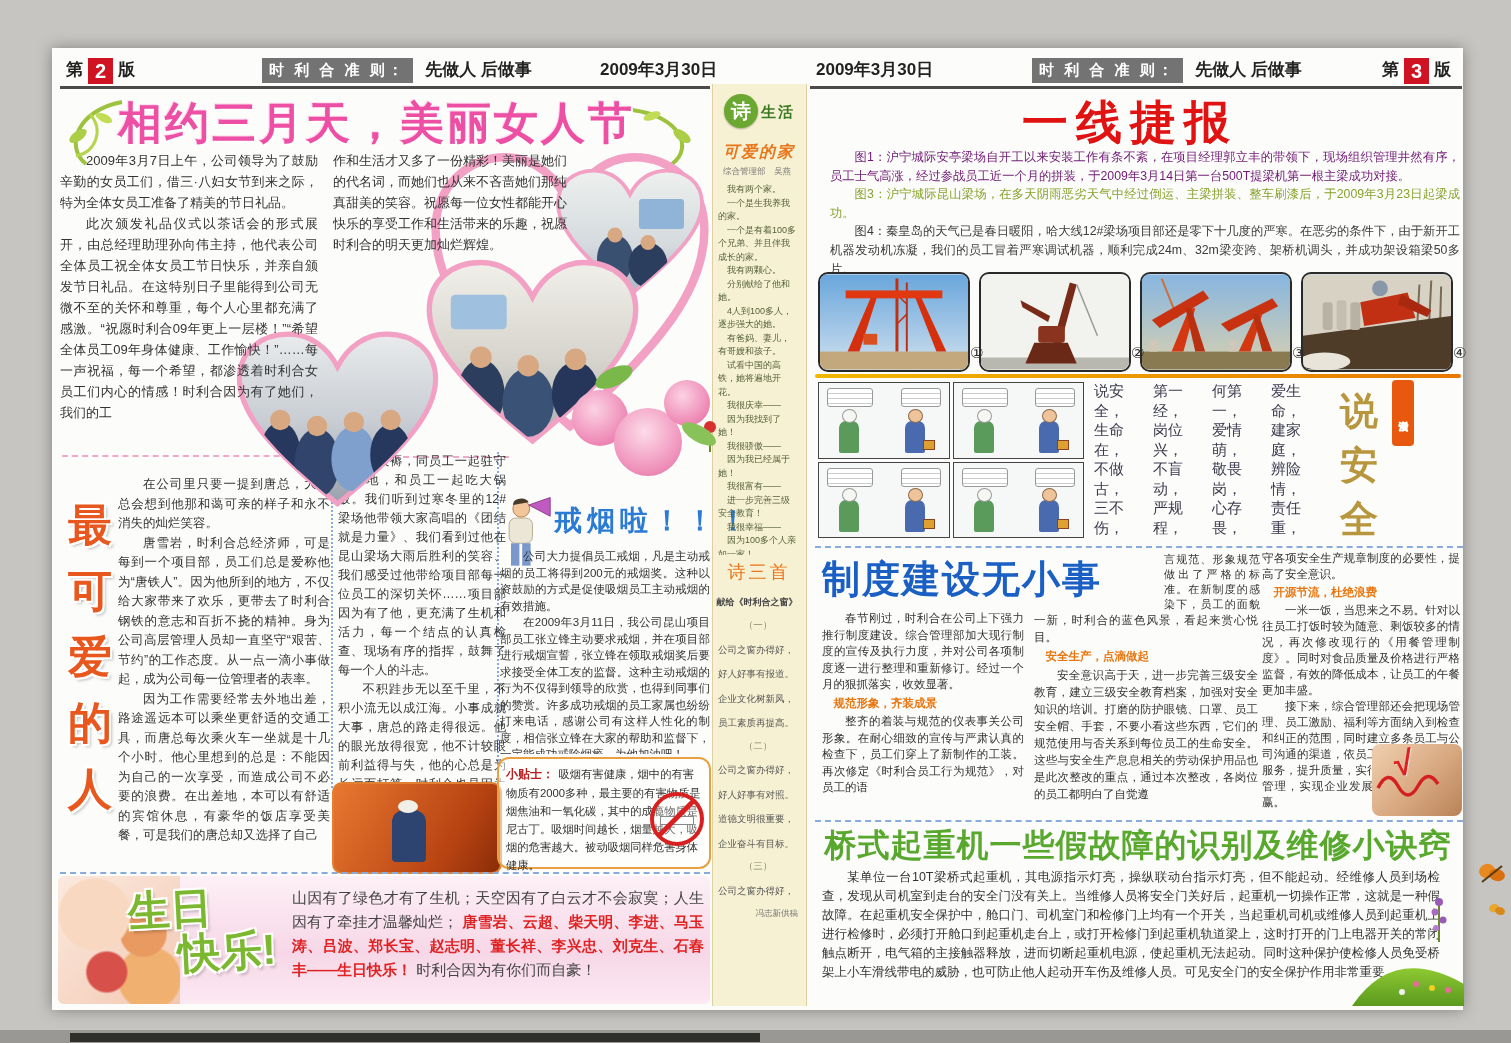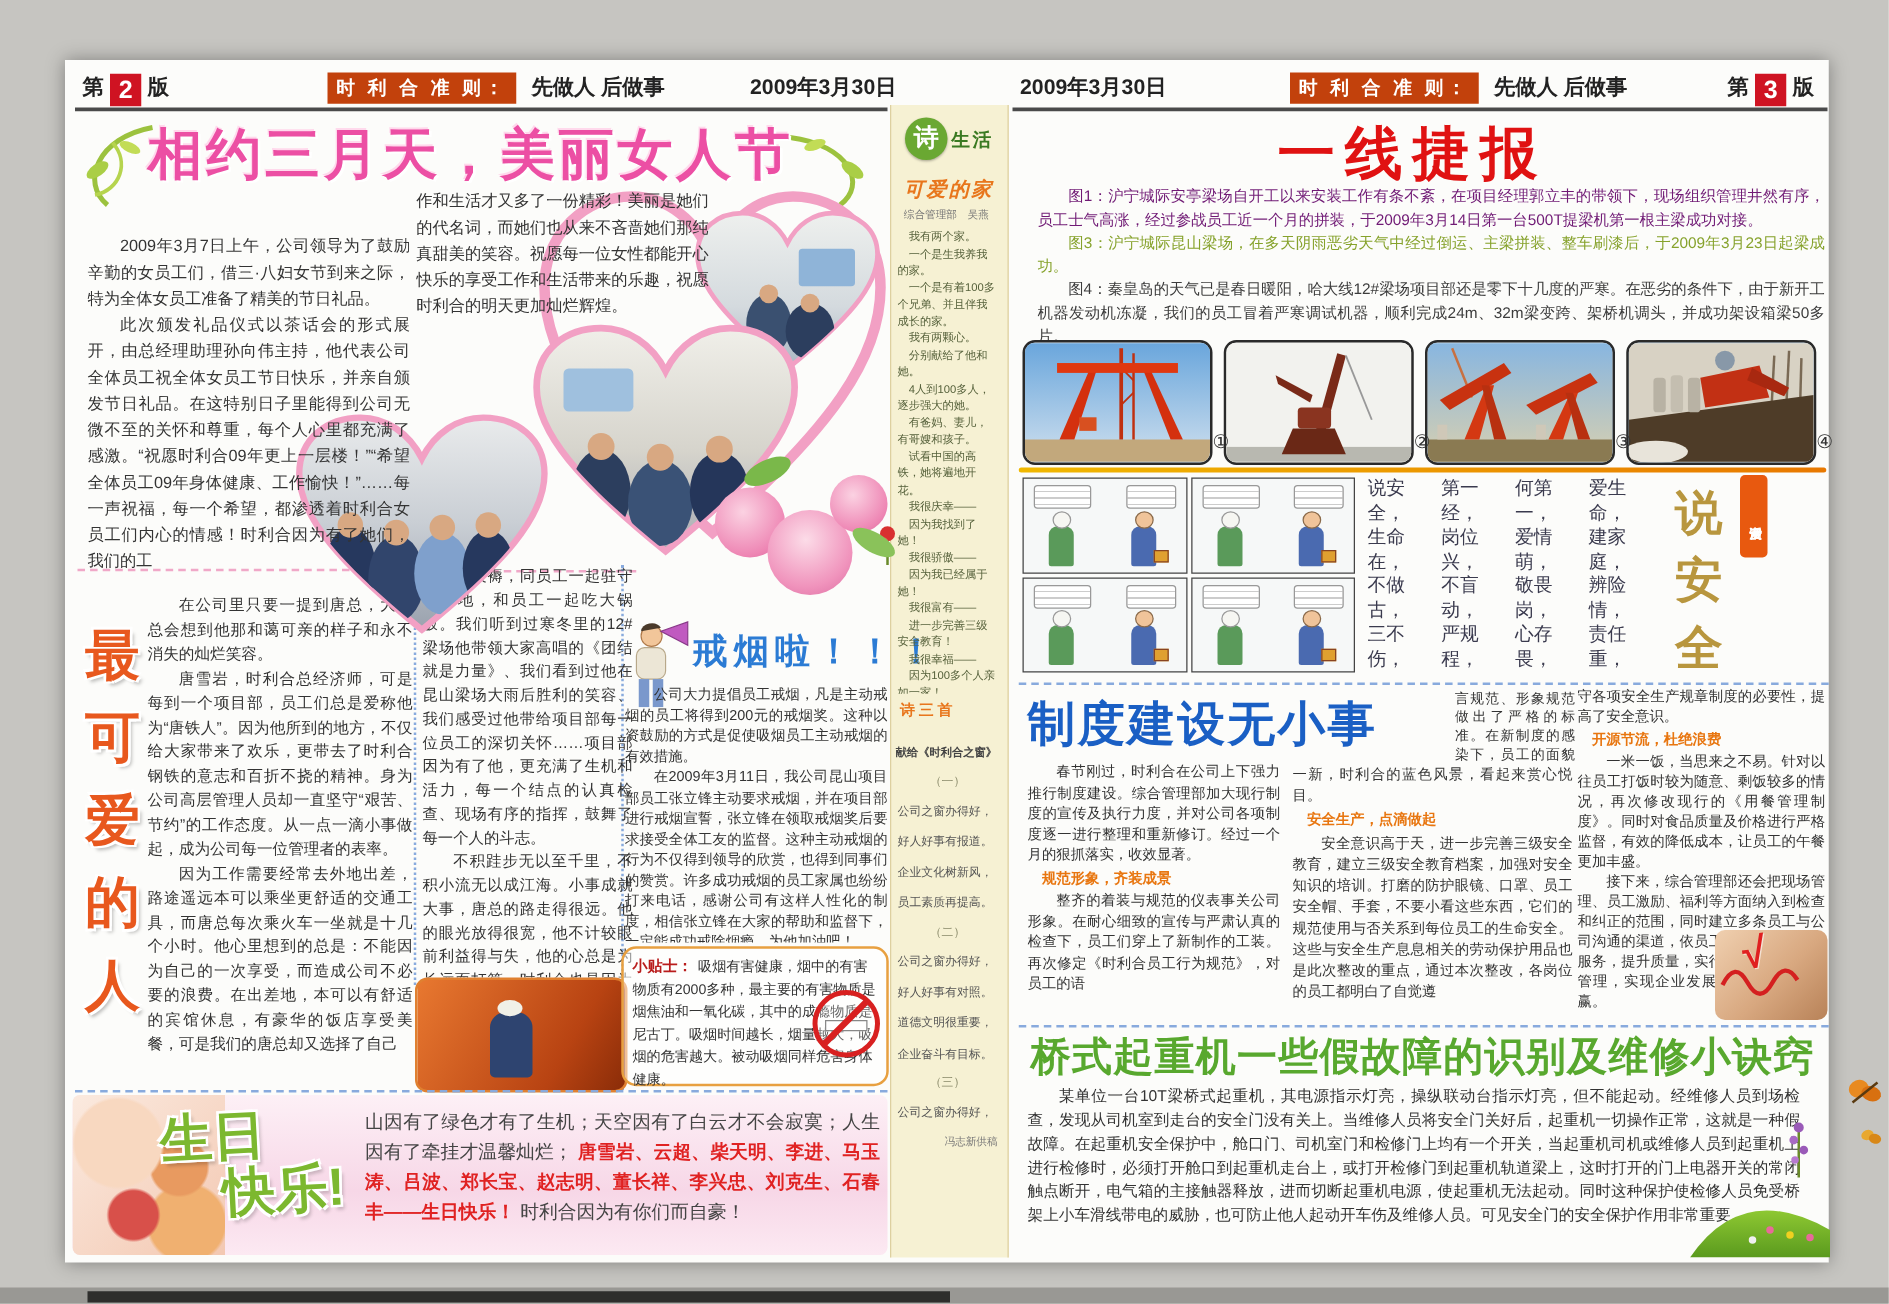--- a/index.html
+++ b/index.html
@@ -5,21 +5,21 @@
   html,body{margin:0;padding:0;}
   body{width:1511px;height:1043px;position:relative;background:#c6c5c1;
        font-family:"Liberation Sans","DejaVu Sans",sans-serif;overflow:hidden;}
   .abs{position:absolute;}
   .paper{left:52px;top:48px;width:1411px;height:962px;background:#fcfcfa;
          box-shadow:0 0 14px rgba(0,0,0,.35);}
   
   .hdr{font-size:17px;font-weight:bold;color:#222;white-space:nowrap;}
   .pagenum{display:inline-block;background:#cf1322;color:#fff;font-weight:900;
            font-size:20px;line-height:26px;padding:0 7px;margin:0 5px;vertical-align:-3px;}
-  .redbox{display:inline-block;background:#c2410c;color:#fff;font-weight:bold;
+  .redbox{display:inline-block;background:#737373;color:#fff;font-weight:bold;
           font-size:15px;letter-spacing:3px;padding:3px 7px;margin-right:8px;}
   .rule{height:3px;background:#4a4a4a;}
   
   .headline-pink{font-size:44px;font-weight:900;color:#ec4fa4;letter-spacing:3px;
     text-shadow:2px 2px 0 #ffffff,-1px -1px 0 #ffd9ec;white-space:nowrap;}
   .headline-red{font-size:46px;font-weight:900;color:#e01212;letter-spacing:8px;white-space:nowrap;}
   .headline-blue{font-size:38px;font-weight:900;color:#1a5fc4;letter-spacing:2px;white-space:nowrap;}
   .headline-green{font-size:32px;font-weight:900;color:#58a82e;letter-spacing:1px;
     white-space:nowrap;text-align:center;}
   .quit-title{font-size:28px;font-weight:900;color:#2b7bd4;letter-spacing:5px;white-space:nowrap;}
@@ -101,21 +101,21 @@
   .nosmoke:after{content:"";position:absolute;left:-3px;top:20px;width:50px;height:5px;
            background:#d82020;transform:rotate(-45deg);}
   .handphoto{left:1372px;top:744px;width:90px;height:72px;border-radius:8px;overflow:hidden;
            background:linear-gradient(135deg,#f0d0b0,#d8a880 55%,#b88258);}
   .redcheck{left:1394px;top:744px;font-size:34px;font-weight:900;color:#e02020;
            transform:rotate(-8deg);text-shadow:1px 1px 0 rgba(255,255,255,.6);}
   .logo-circle{left:724px;top:94px;width:34px;height:34px;border-radius:50%;background:#6aa832;
         color:#fff;font-size:20px;font-weight:bold;text-align:center;line-height:34px;
         font-family:"Liberation Serif",serif;box-shadow:0 1px 2px rgba(0,0,0,.3);}
   .strip-t1{font-size:16px;font-weight:bold;font-style:italic;color:#e8761c;text-align:center;letter-spacing:2px;}
-  .strip-t2{font-size:12px;font-weight:700;color:#e8761c;text-align:left;letter-spacing:3px;}
+  .strip-t2{font-size:18px;font-weight:400;color:#e8761c;text-align:center;letter-spacing:3px;}
   .scanband{left:0;top:1030px;width:1511px;height:13px;background:#999894;}
   .scandark{left:70px;top:1033px;width:690px;height:9px;background:#2e2e2c;}
 </style>
 </head>
 <body>
 
 <div class="abs paper"></div>
 <div class="abs strip"></div>
 
 <div class="abs hdr" style="left:66px;top:58px;">
@@ -139,21 +139,21 @@
   <ellipse cx="58" cy="36" rx="10" ry="5" fill="#aace46" transform="rotate(35 58 36)"></ellipse>
   <ellipse cx="28" cy="16" rx="9" ry="4" fill="#c2dc56" transform="rotate(-20 28 16)"></ellipse>
 </svg>
 
 <div class="abs headline-pink" style="left:118px;top:94px;">相约三月天，美丽女人节</div>
 
 <svg class="abs" style="left:430px;top:145px;" width="280" height="310" viewBox="0 0 100 110">
   <path d="M50,100 C16,70 2,50 2,30 C2,14 14,4 27,4 C37,4 46,11 50,22 C54,11 63,4 73,4 C86,4 98,14 98,30 C98,50 84,70 50,100 Z" fill="none" stroke="#f2a0c4" stroke-width="3"></path>
 </svg>
 
-<div class="abs tx" style="left:70px;top:150px;width:258px;height:305px;z-index:2;margin-top:36px;">
+<div class="abs tx" style="left:60px;top:150px;width:258px;height:305px;z-index:2;">
     <p class="ind">2009年3月7日上午，公司领导为了鼓励辛勤的女员工们，借三·八妇女节到来之际，特为全体女员工准备了精美的节日礼品。</p>
     <p class="ind">此次颁发礼品仪式以茶话会的形式展开，由总经理助理孙向伟主持，他代表公司全体员工祝全体女员工节日快乐，并亲自颁发节日礼品。在这特别日子里能得到公司无微不至的关怀和尊重，每个人心里都充满了感激。“祝愿时利合09年更上一层楼！”“希望全体员工09年身体健康、工作愉快！”……每一声祝福，每一个希望，都渗透着时利合女员工们内心的情感！时利合因为有了她们，我们的工</p>
   </div>
 <div class="abs tx" style="left:333px;top:150px;width:234px;height:140px;z-index:2;">
     <p class="p0">作和生活才又多了一份精彩！美丽是她们的代名词，而她们也从来不吝啬她们那纯真甜美的笑容。祝愿每一位女性都能开心快乐的享受工作和生活带来的乐趣，祝愿时利合的明天更加灿烂辉煌。</p>
   </div>
 <div class="abs pinkdash" style="left:62px;top:455px;width:268px;"></div>
 <div class="abs pinkdash" style="left:333px;top:456px;width:176px;"></div>
 
 <svg class="abs" style="left:555px;top:165px;z-index:1;" width="150" height="140" viewBox="0 0 100 92">

